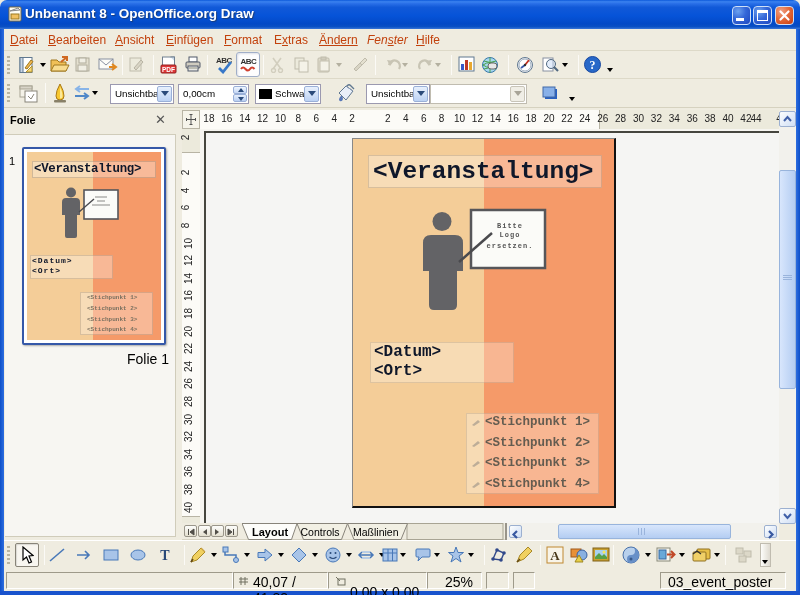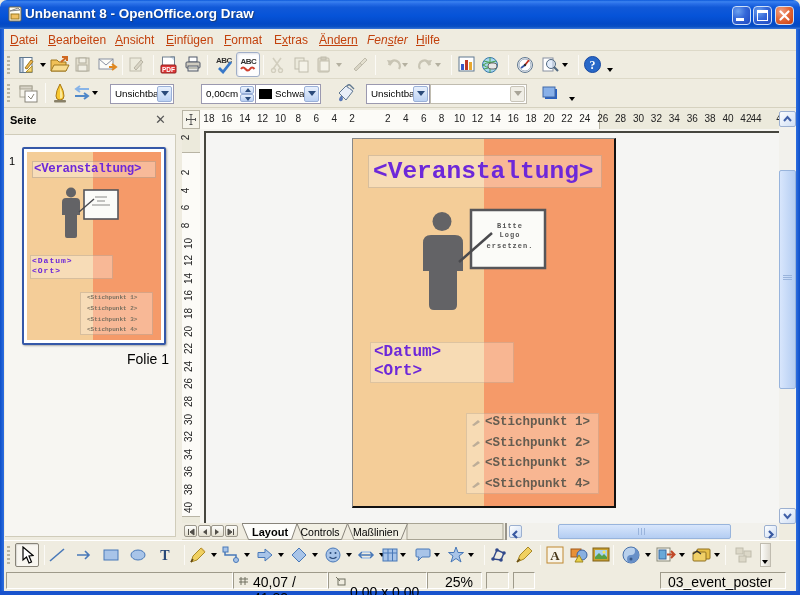--- a/index.html
+++ b/index.html
@@ -38,21 +38,21 @@
   #corner { left:182px; top:110px; width:18px; height:19px; background:#f6f4ea; border:1px solid #b8b4a4; }
   #hruler { left:200px; top:110px; width:579px; height:19px; background:#eceadc; }
   #hruler .white { position:absolute; left:0; top:0; width:400px; height:19px; background:#fcfbf7; border-right:1px solid #b8b4a4; }
   .rnum { position:absolute; top:3px; font-size:10px; color:#222; }
   #vruler { left:182px; top:129px; width:18px; height:394px; background:#eceadc; }
   #vruler .white { position:absolute; left:0; top:23px; width:18px; height:365px; background:#fcfbf7; border-bottom:1px solid #b8b4a4; border-top:1px solid #b8b4a4; }
   .vnum { position:absolute; left:2px; font-size:10px; color:#222; transform:rotate(-90deg); transform-origin:center; }
   #canvas { left:204px; top:131px; width:575px; height:392px; background:#f5f5f3; border-top:2px solid #46463e; border-left:2px solid #46463e; }
   #page { left:352px; top:138px; width:264px; height:370px; background:#f4cd98; border:1px solid #888; border-right:2px solid #111; border-bottom:2px solid #111; }
   #pagedark { position:absolute; left:131px; top:0; right:0; bottom:0; background:#f59a69; }
-  .mono { font-family:"Liberation Mono", monospace; font-weight:bold; color:#6d28d9; }
+  .mono { font-family:"Liberation Mono", monospace; font-weight:bold; color:#0f172a; }
   #band1 { position:absolute; left:15px; top:16px; width:234px; height:33px; background:rgba(255,255,255,0.30); border:1px solid rgba(120,100,80,0.25); }
   #vtitle { position:absolute; left:20px; top:19px; font-size:24.5px; }
   #datumbox { position:absolute; left:17px; top:203px; width:144px; height:41px; background:rgba(255,255,255,0.28); border:1px solid rgba(120,100,80,0.2); }
   #datum { position:absolute; left:21px; top:204px; font-size:16px; line-height:19px; }
   #stichbox { position:absolute; left:113px; top:274px; width:133px; height:81px; background:rgba(255,255,255,0.28); border:1px solid rgba(120,100,80,0.2); }
   .stich { position:absolute; left:132px; font-size:12.5px; color:#645c50; }
   .bullet { position:absolute; left:118px; width:10px; height:8px; opacity:0.45; }
   #tabrow { left:182px; top:523px; width:323px; height:17px; background:#efece0; border-bottom:1px solid #d8d4c4; }
   .navb { position:absolute; top:2px; width:13px; height:12px; background:linear-gradient(180deg,#fdfdfb,#e4e0d0); border:1px solid #9a968a; border-radius:2px; font-size:7px; color:#333; text-align:center; line-height:12px; }
   #drawbar { left:4px; top:540px; width:792px; height:29px; background:#efece0; border-top:1px solid #fff; }
@@ -235,21 +235,21 @@
     <svg class="abs" style="left:67px;top:6px;" width="22" height="16" viewBox="0 0 22 16">
       <path d="M6 4 L18 4 M9 1 L5 4 L9 7" stroke="#88b4e8" stroke-width="2" fill="none"></path>
       <path d="M16 11 L4 11 M13 8 L17 11 L13 14" stroke="#5088c8" stroke-width="2" fill="none"></path>
     </svg>
     <div class="abs caret" style="left:88px;top:12px;"></div>
     <div class="abs combo" style="left:106px;top:84px;width:64px;top:5px;">
       <span style="position:absolute;left:4px;top:3px;">Unsichtbar</span>
       <span class="ca"></span>
       <span class="cglyph"></span>
     </div>
-    <div class="abs" style="left:197px;top:5px;width:55px;height:20px;background:#fff;border:1px solid #9b99b0;font-size:9.8px;">
+    <div class="abs" style="left:174px;top:5px;width:71px;height:20px;background:#fff;border:1px solid #9b99b0;font-size:9.8px;">
       <span style="position:absolute;left:4px;top:3px;">0,00cm</span>
       <span style="position:absolute;right:1px;top:1px;width:14px;height:8px;background:linear-gradient(180deg,#f0f6fe,#c4d6f4);border:1px solid #9ab0d8;border-radius:2px;"></span>
       <span style="position:absolute;right:1px;top:9px;width:14px;height:8px;background:linear-gradient(180deg,#e8f0fc,#b8cef2);border:1px solid #9ab0d8;border-radius:2px;"></span>
       <span style="position:absolute;right:4.5px;top:3px;width:0;height:0;border-left:3px solid transparent;border-right:3px solid transparent;border-bottom:4px solid #2a4a7a;"></span>
       <span style="position:absolute;right:4.5px;top:12px;width:0;height:0;border-left:3px solid transparent;border-right:3px solid transparent;border-top:4px solid #2a4a7a;"></span>
     </div>
     <div class="abs combo" style="left:251px;top:5px;width:66px;">
       <span style="position:absolute;left:3px;top:4px;width:13px;height:10px;background:#000;"></span>
       <span style="position:absolute;left:19px;top:3px;">Schwar</span>
       <span class="ca"></span>
@@ -271,21 +271,21 @@
       <span class="cglyph" style="border-top-color:#a8a498;"></span>
     </div>
     <svg class="abs" style="left:537px;top:6px;" width="18" height="17" viewBox="0 0 18 17">
       <rect x="4" y="4" width="12" height="10" fill="#2860c0"></rect>
       <rect x="2" y="2" width="12" height="10" fill="#88b0e8" stroke="#4068a8"></rect>
     </svg>
     <div class="abs caret" style="left:565px;top:18px;"></div>
   </div>
 
   <div class="abs" id="panel"></div>
-  <div class="abs" id="paneltitle">Seite</div>
+  <div class="abs" id="paneltitle">Folie</div>
   <div class="abs" id="panelx">✕</div>
   <div class="abs" id="panelbody"></div>
   <div class="abs" style="left:9px;top:155px;font-size:11px;color:#000;">1</div>
   <div class="abs" id="thumbsel"></div>
   <div class="abs" id="thumb">
     <div class="abs" style="left:66px;top:0;width:68px;height:188px;background:#f59a69;"></div>
     <div class="abs" style="left:5px;top:9px;width:124px;height:17px;background:rgba(255,255,255,0.32);border:1px solid rgba(120,100,80,0.3);"></div>
     <div class="abs mono" style="left:7px;top:10px;font-size:12.4px;letter-spacing:-0.3px;">&lt;Veranstaltung&gt;</div>
     <svg class="abs" style="left:0;top:0;" width="134" height="188" viewBox="0 0 134 188">
       <circle cx="44" cy="40.5" r="5" fill="#636366"></circle>

